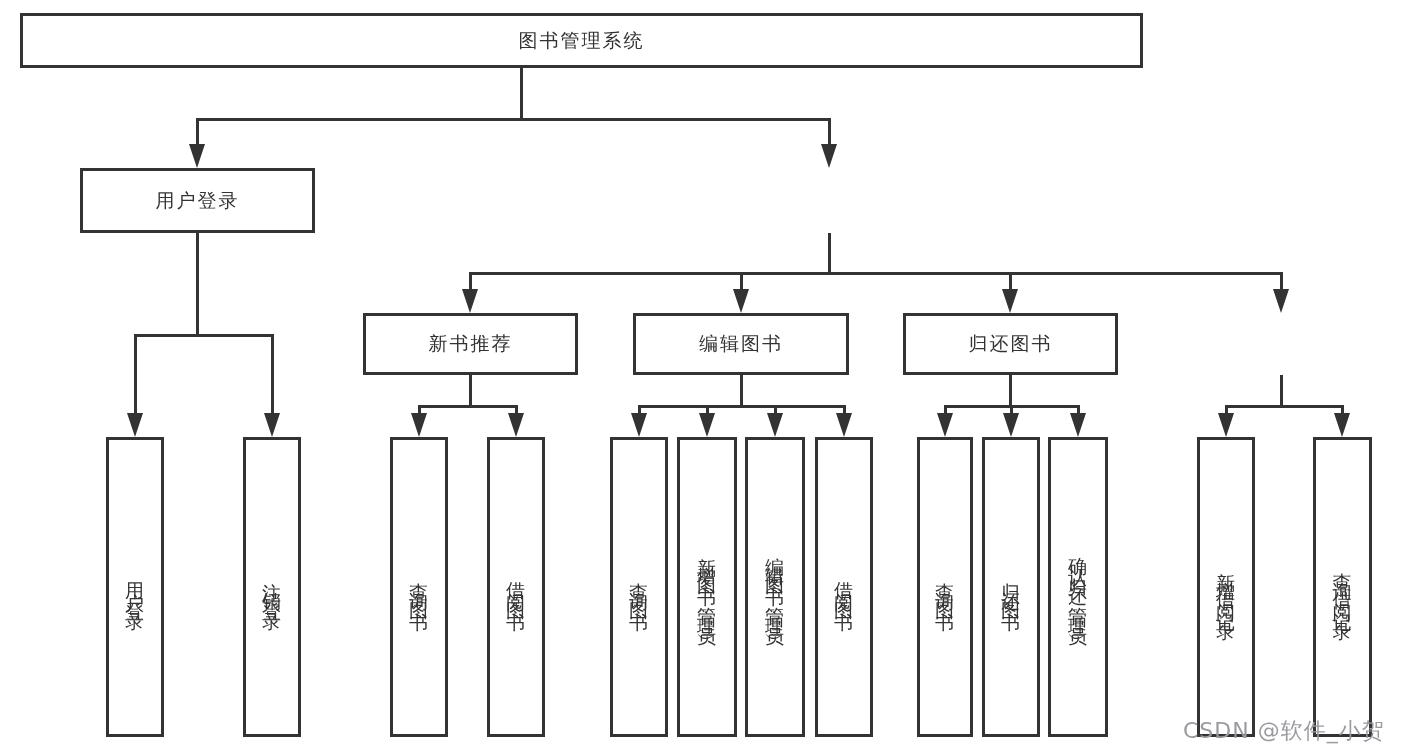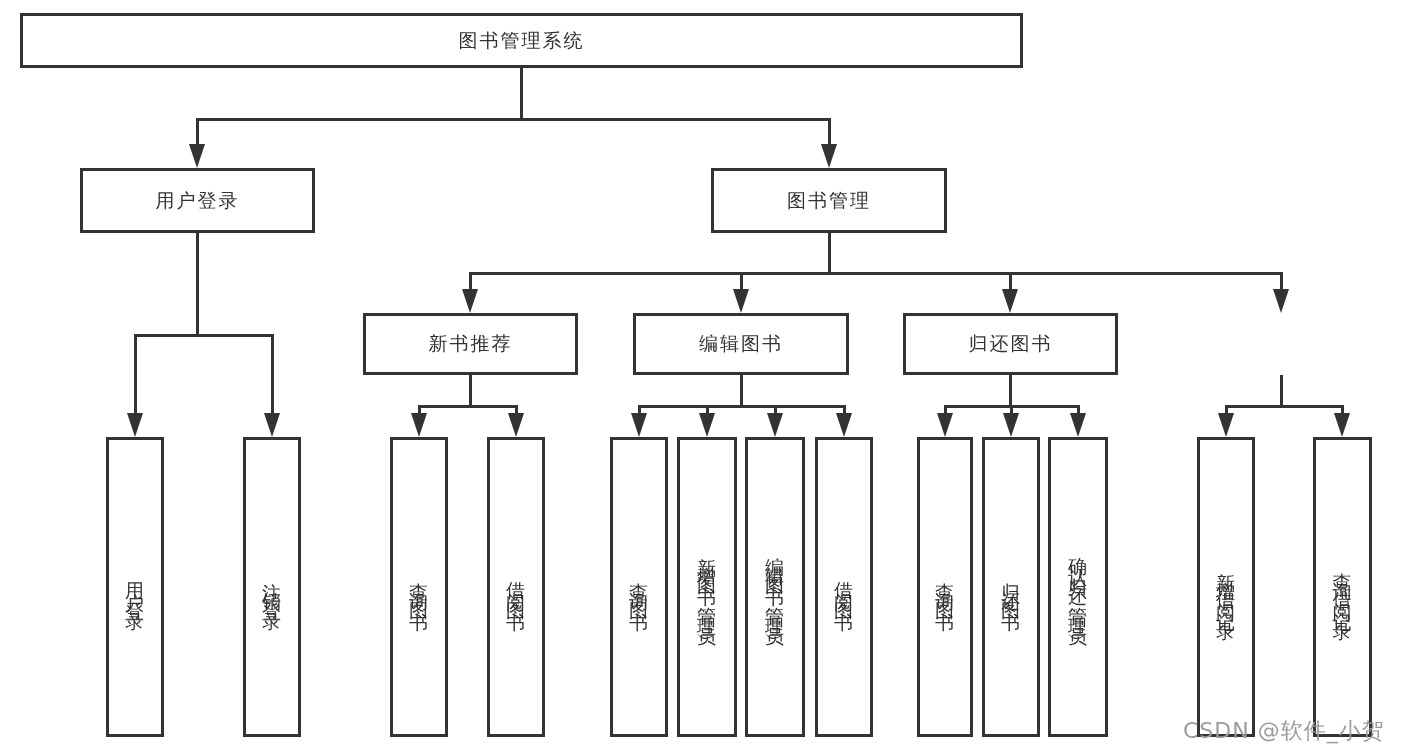--- a/index.html
+++ b/index.html
@@ -26,24 +26,23 @@
     border-left:8px solid transparent; border-right:8px solid transparent;
     border-top:24px solid #333333;
   }
   .watermark { position:absolute; font-size:22px; letter-spacing:1px; color:#9a9aa1; }
 </style>
 </head>
 <body>
 
 <div class="canvas">
 
-  <div class="box" style="left:20px;top:13px;width:1003px;height:55px">图书管理系统</div>
+  <div class="box" style="left:20px;top:13px;width:1123px;height:55px">图书管理系统</div>
 
   <div class="box" style="left:80px;top:168px;width:235px;height:65px">用户登录</div>
-  <div class="box" style="left:711px;top:168px;width:236px;height:65px">图书管理</div>
 
   <div class="box" style="left:363px;top:313px;width:215px;height:62px">新书推荐</div>
   <div class="box" style="left:633px;top:313px;width:216px;height:62px">编辑图书</div>
   <div class="box" style="left:903px;top:313px;width:215px;height:62px">归还图书</div>
 
   <div class="vbox" style="left:106px;top:437px;width:58px;height:300px">
     <span>用户登录</span>
     </div>
   <div class="vbox" style="left:243px;top:437px;width:58px;height:300px">
     <span>注销登录</span>

